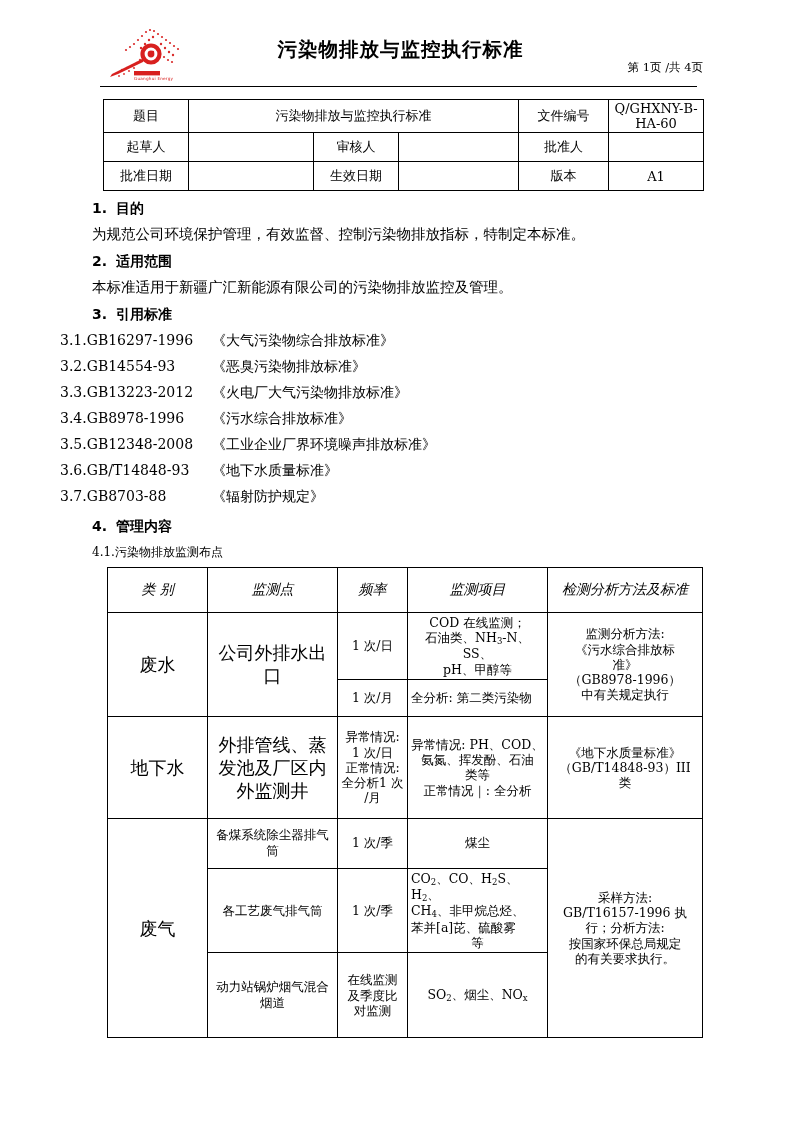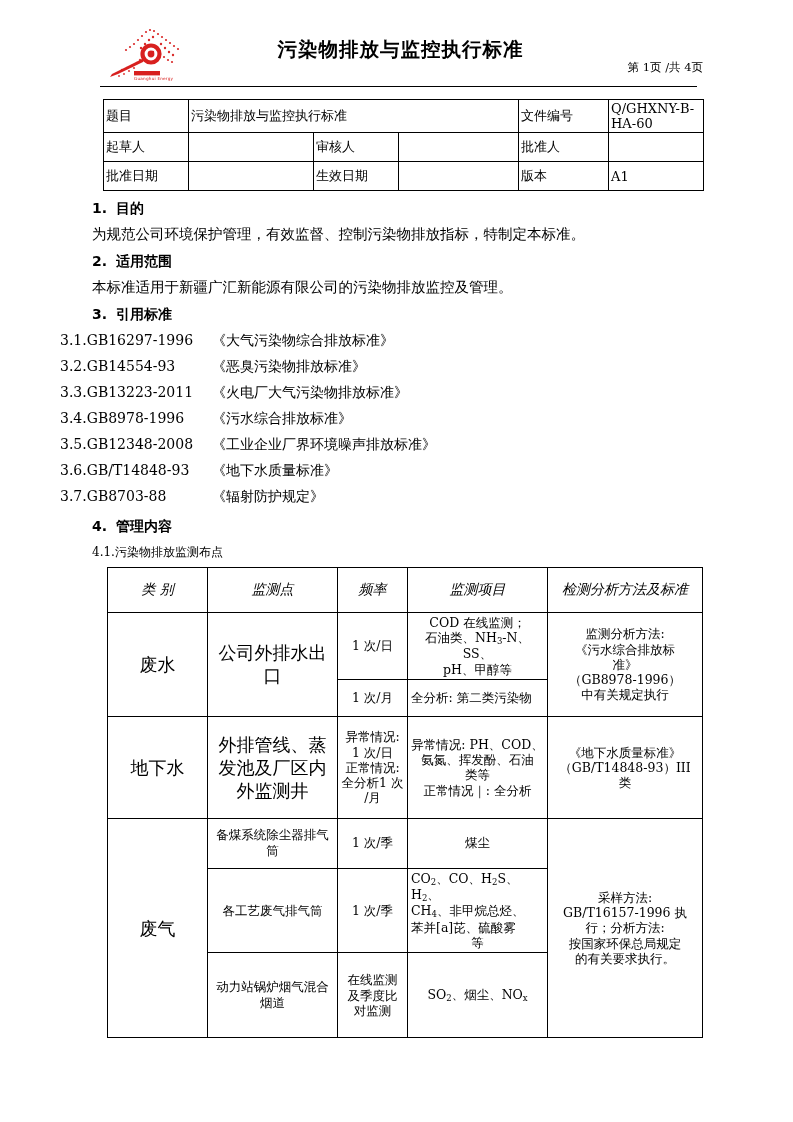--- a/index.html
+++ b/index.html
@@ -63,20 +63,21 @@
   
   table.info {
     border-collapse: collapse;
     margin: 12px 0 0 103px;
     width: 600px;
     table-layout: fixed;
   }
   table.info td {
     border: 1px solid #000;
     height: 26px;
+    text-align: center;
     vertical-align: middle;
     font-size: 13px;
     padding: 1px 2px;
   }
 
   
   .section-h {
     margin: 9px 0 0 92px;
     font-size: 14px;
     font-weight: bold;
@@ -247,21 +248,21 @@
     <span class="num">3.</span><span>引用标准</span>
   </div>
 
   <div class="ref-line">
     <span class="code"><span>3.1.</span><span>GB16297-1996</span></span><span>《大气污染物综合排放标准》</span>
   </div>
   <div class="ref-line">
     <span class="code"><span>3.2.</span><span>GB14554-93</span></span><span>《恶臭污染物排放标准》</span>
   </div>
   <div class="ref-line">
-    <span class="code"><span>3.3.</span><span>GB13223-2011</span></span><span>《火电厂大气污染物排放标准》</span>
+    <span class="code"><span>3.3.</span><span>GB13223-2012</span></span><span>《火电厂大气污染物排放标准》</span>
   </div>
   <div class="ref-line">
     <span class="code"><span>3.4.</span><span>GB8978-1996</span></span><span>《污水综合排放标准》</span>
   </div>
   <div class="ref-line">
     <span class="code"><span>3.5.</span><span>GB12348-2008</span></span><span>《工业企业厂界环境噪声排放标准》</span>
   </div>
   <div class="ref-line">
     <span class="code"><span>3.6.</span><span>GB/T14848-93</span></span><span>《地下水质量标准》</span>
   </div>

